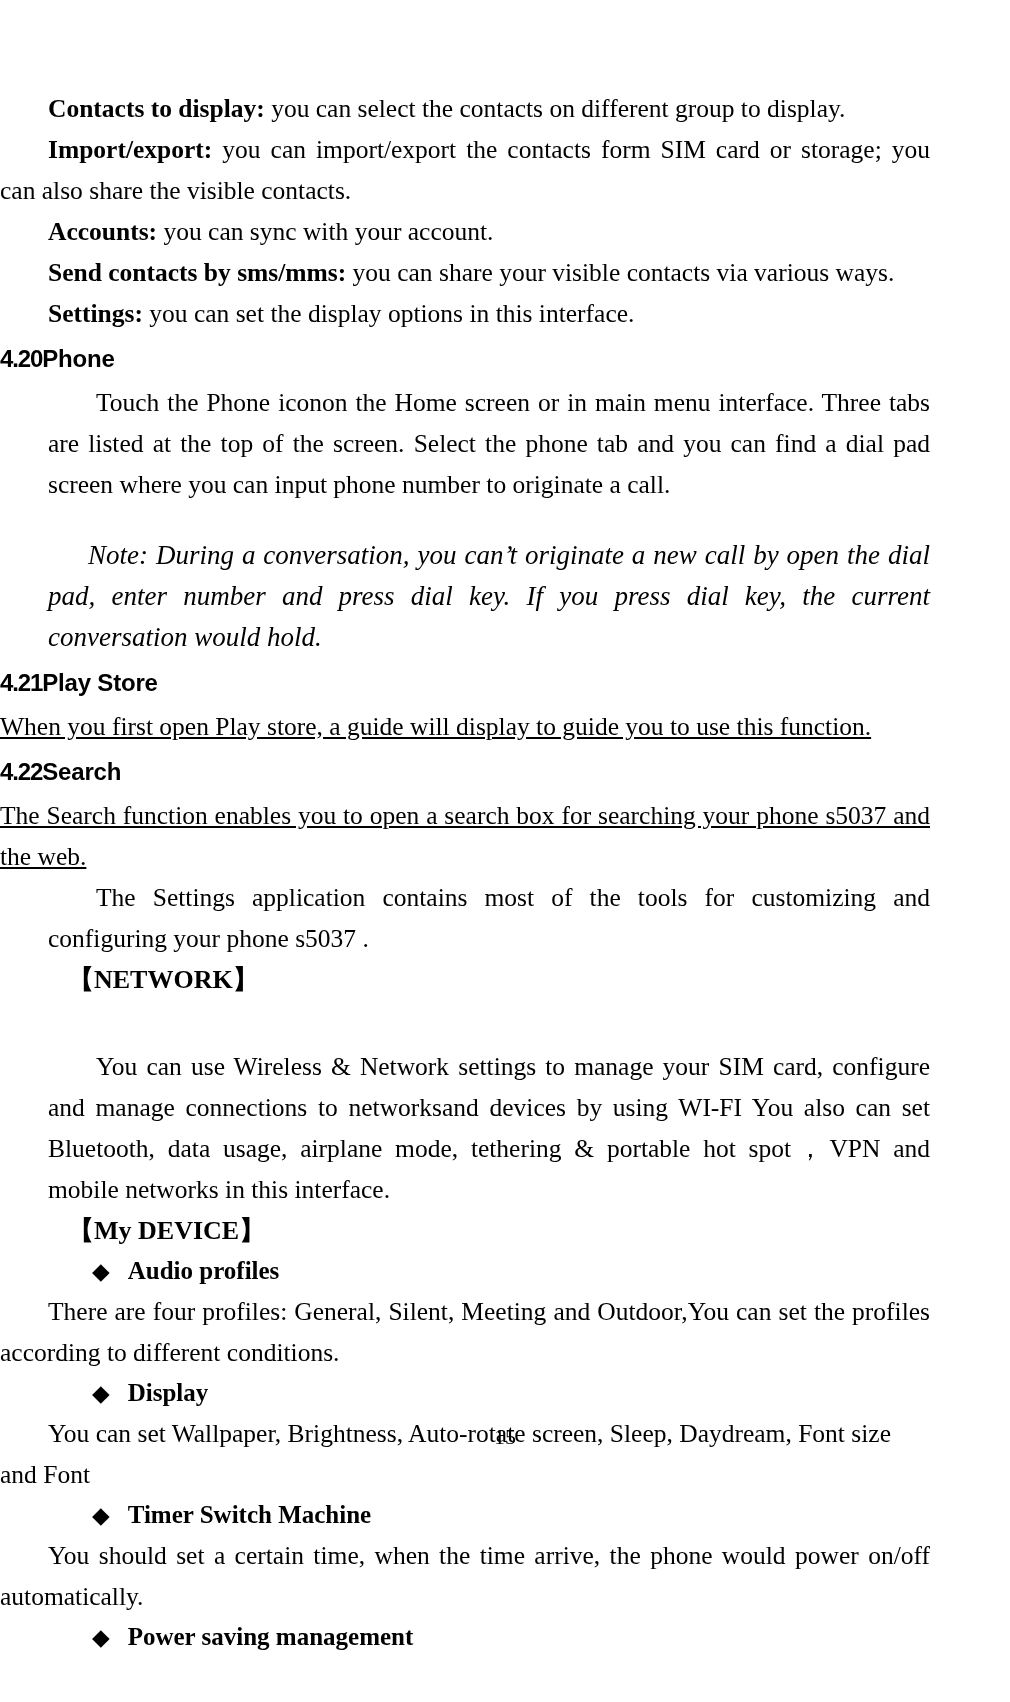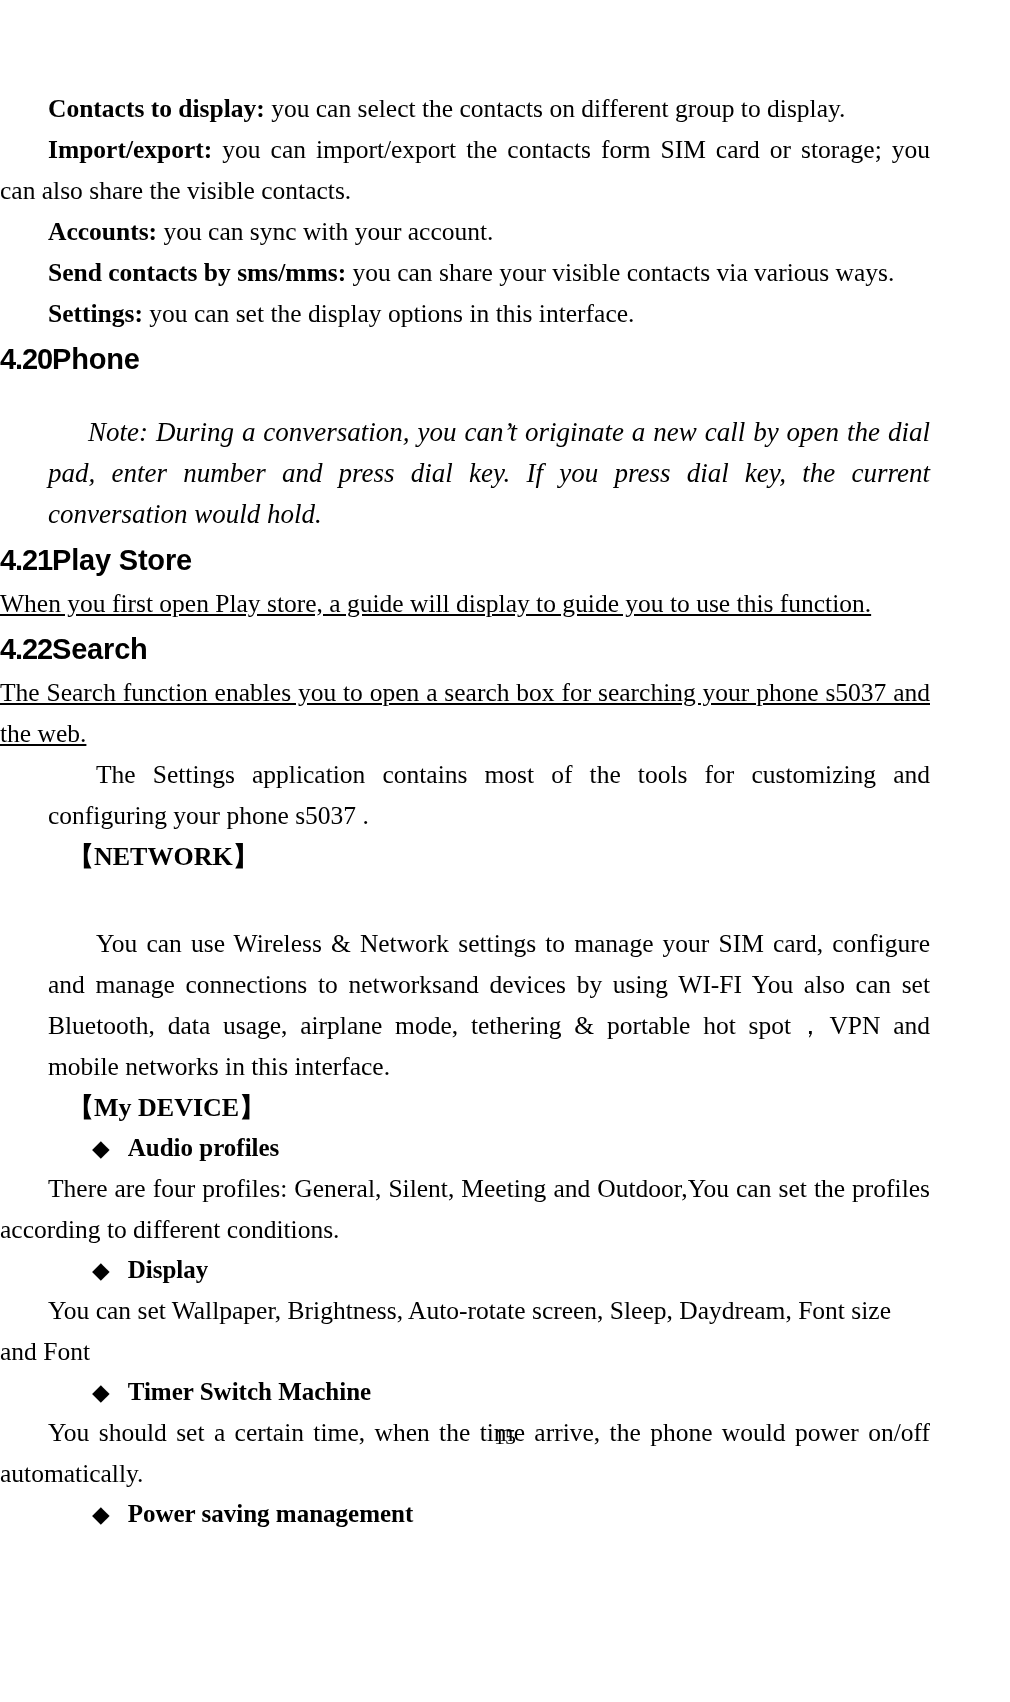--- a/index.html
+++ b/index.html
@@ -43,21 +43,21 @@
   .p-flush { text-indent: 0; text-decoration: underline; }
   .p-indent { text-indent: 48px; }
   .p-nojust { text-align: left; }
 
   b, .bold { font-weight: bold; }
 
   
   .heading {
     font-family: "Liberation Sans", "DejaVu Sans", sans-serif;
     font-weight: bold;
-    font-size: 29px;
+    font-size: 24px;
     line-height: 38px;
     margin: 6px 0 4px 0;
     letter-spacing: -0.2px;
   }
   .heading .num { letter-spacing: -1.1px; }
 
   
   .bracket-head {
     font-weight: bold;
     font-size: 26px;
@@ -126,20 +126,21 @@
     <p class="p-indent"><b>Import/export:</b><span> you can import/export the contacts form SIM card or storage; you can also share the visible contacts.</span></p>
 
     <p class="p-indent"><b>Accounts:</b><span> you can sync with your account.</span></p>
 
     <p class="p-indent p-nojust"><b>Send contacts by sms/mms:</b><span> you can share your visible contacts via various ways.</span></p>
 
     <p class="p-indent"><b>Settings:</b><span> you can set the display options in this interface.</span></p>
 
     <h2 class="heading"><span class="num">4.20</span><span>Phone</span></h2>
 
+    <p class="p-indent ind-48">Touch the Phone iconon the Home screen or in main menu interface. Three tabs are listed at the top of the screen. Select the phone tab and you can find a dial pad screen where you can input phone number to originate a call.</p>
 
     <div class="spacer-md"></div>
 
     <p class="note">Note: During a conversation, you can’t originate a new call by open the dial pad, enter number and press dial key. If you press dial key, the current conversation would hold.</p>
 
     <h2 class="heading"><span class="num">4.21</span><span>Play Store</span></h2>
 
     <p class="p-flush p-nojust">When you first open  Play store, a guide will display to guide you to use this function.</p>
 
     <h2 class="heading"><span class="num">4.22</span><span>Search</span></h2>

